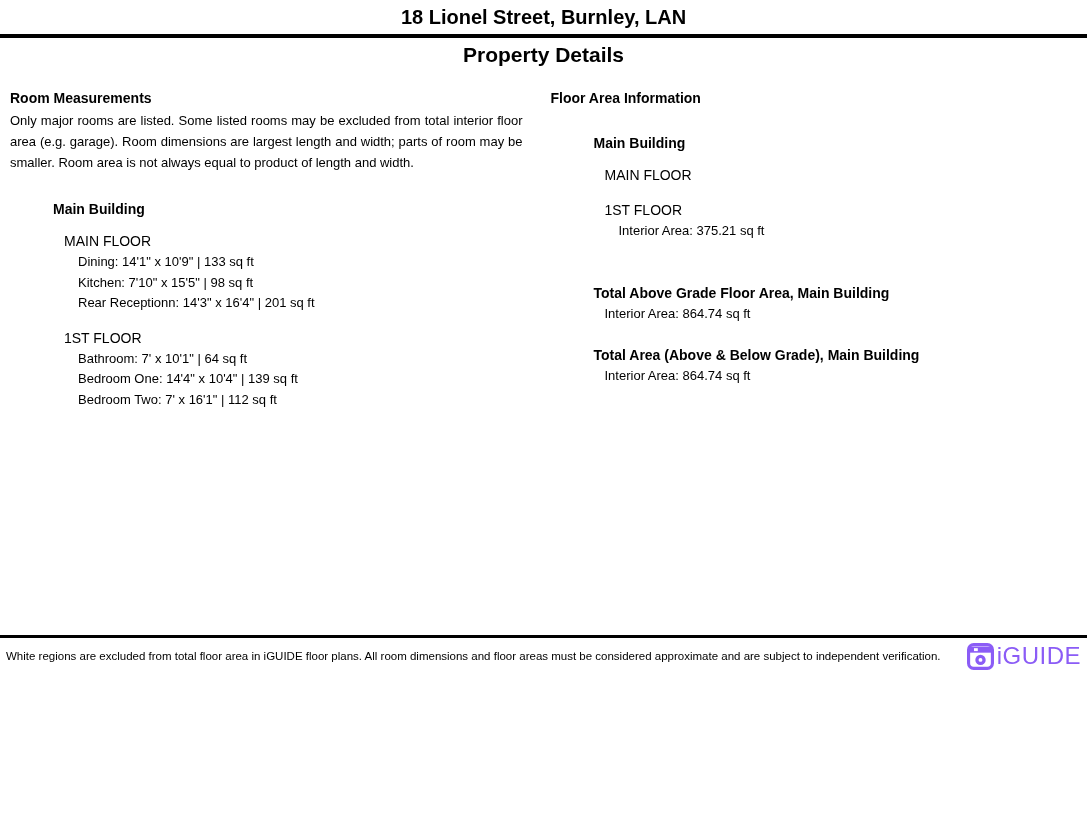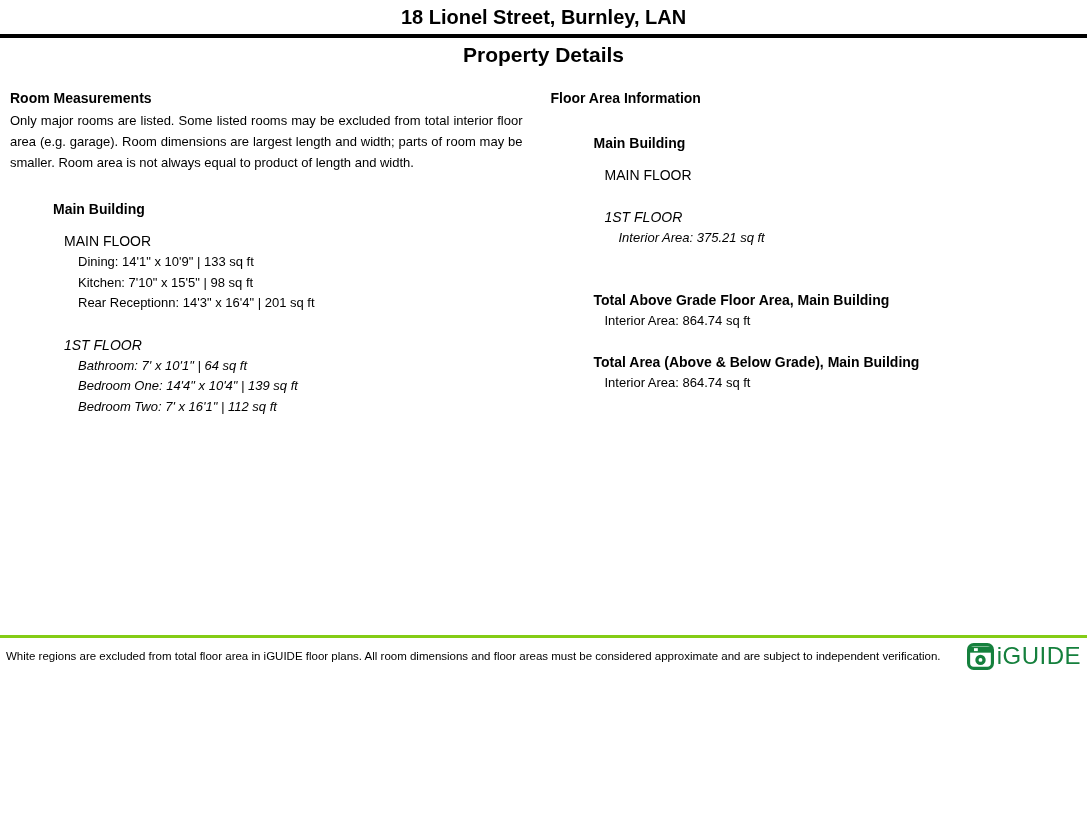--- a/index.html
+++ b/index.html
@@ -63,21 +63,21 @@
     text-align: justify;
   }
 
   .building { margin-top: 26px; padding-left: 43px; }
   .building-name {
     font-size: 14px;
     font-weight: bold;
     line-height: 21px;
   }
   .floor { margin-top: 11px; }
-  .floor + .floor { margin-top: 21px; font-style: italic; }
+  .floor + .floor { margin-top: 14px; }
   .floor-name {
     padding-left: 11px;
     font-size: 14px;
     line-height: 21px;
   }
   .room-line, .area-line {
     padding-left: 25px;
     font-size: 13px;
     line-height: 20.5px;
   }
@@ -88,21 +88,21 @@
     font-size: 14px;
     font-weight: bold;
     line-height: 21px;
   }
 
   
   .page-footer {
     position: absolute;
     left: 0; right: 0; bottom: 0;
     height: 40px;
-    border-top: 3px solid #84cc16;
+    border-top: 3px solid #000000;
     background: #fff;
   }
   .disclaimer {
     position: absolute;
     left: 6px;
     top: 11px;
     font-size: 11.5px;
     line-height: 14px;
   }
   .logo {
@@ -180,21 +180,21 @@
           <div class="total-title">Total Area (Above &amp; Below Grade), Main Building</div>
           <div class="area-line">Interior Area: 864.74 sq ft</div>
         </div>
       </div>
     </section>
 
   </main>
 
   <footer class="page-footer">
     <div class="disclaimer">White regions are excluded from total floor area in iGUIDE floor plans. All room dimensions and floor areas must be considered approximate and are subject to independent verification.</div>
-    <div class="logo" style="color: #15803d;">
+    <div class="logo" style="color: #8b5cf6;">
       <svg class="logo-mark" width="27" height="27" viewBox="0 0 24 24">
         <g fill="#1E93C4">
           <rect x="1.4" y="1.4" width="21.2" height="21.2" rx="4.5" fill="none" stroke="currentColor" stroke-width="2.8"></rect>
           <rect x="2.6" y="3.2" width="18.8" height="5.4" fill="currentColor"></rect>
           <rect x="6.2" y="4.6" width="3.4" height="2.6" fill="#ffffff"></rect>
           <circle cx="12" cy="15" r="4.6" fill="currentColor"></circle>
           <circle cx="12" cy="15" r="1.7" fill="#ffffff"></circle>
         </g>
       </svg>
       <span class="logo-text">iGUIDE</span>

